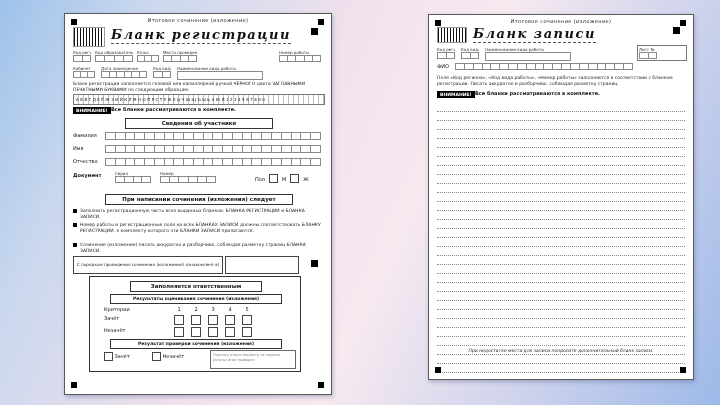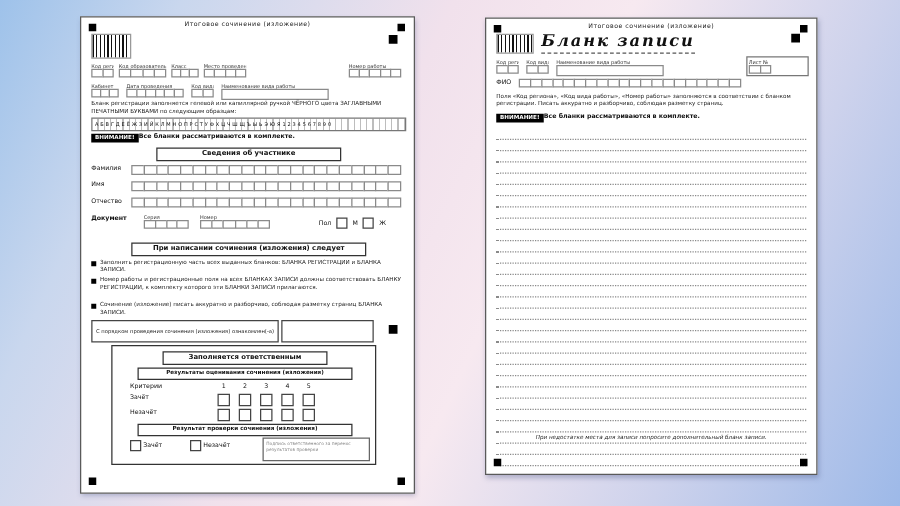--- a/index.html
+++ b/index.html
@@ -52,20 +52,21 @@
 <div class="stage">
 
   <div class="sheet" style="left:64px;top:13px;width:266px;height:380px;">
 
     <div class="sq" style="left:6px;top:5px;"></div>
     <div class="sq" style="left:253px;top:5px;"></div>
 
     <div class="doc-type">Итоговое сочинение (изложение)</div>
 
     <div class="barcode" style="left:8px;top:13px;width:30px;height:18px;"></div>
+    <div class="ftitle" style="left:46px;top:13px;">Бланк регистрации</div>
     <div class="sq sq7" style="left:246px;top:14px;"></div>
 
     <div class="grp" style="left:8px;top:36px;width:18px;">
       <div class="lbl">Код региона</div>
       <div class="cells">
           <span class="cell"></span>
           <span class="cell"></span>
         </div>
     </div>
     <div class="grp" style="left:30px;top:36px;width:38px;">
@@ -324,21 +325,21 @@
       </div>
       <div class="signbox" style="left:120px;top:73px;width:80px;height:13px;">
         <div>Подпись ответственного за перенос результатов проверки</div>
       </div>
     </div>
 
     <div class="sq" style="left:6px;top:368px;"></div>
     <div class="sq" style="left:253px;top:368px;"></div>
   </div>
 
-  <div class="sheet" style="left:388px;top:14px;width:264px;height:364px;text-decoration:underline;">
+  <div class="sheet" style="left:428px;top:14px;width:264px;height:364px;text-decoration:underline;">
 
     <div class="sq" style="left:6px;top:5px;"></div>
     <div class="sq" style="left:251px;top:5px;"></div>
 
     <div class="doc-type">Итоговое сочинение (изложение)</div>
 
     <div class="barcode" style="left:8px;top:12px;width:28px;height:14px;"></div>
     <div class="ftitle" style="left:44px;top:11px;">Бланк записи</div>
     <div class="sq sq7" style="left:244px;top:12px;"></div>
 

